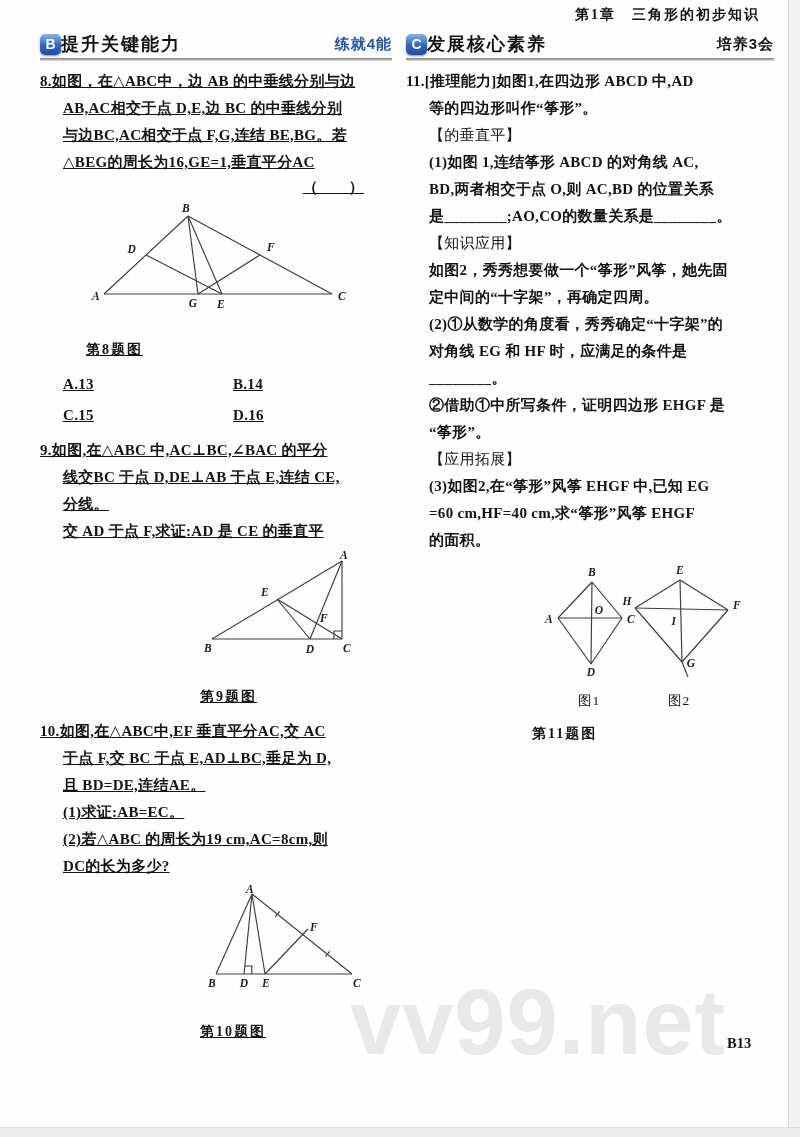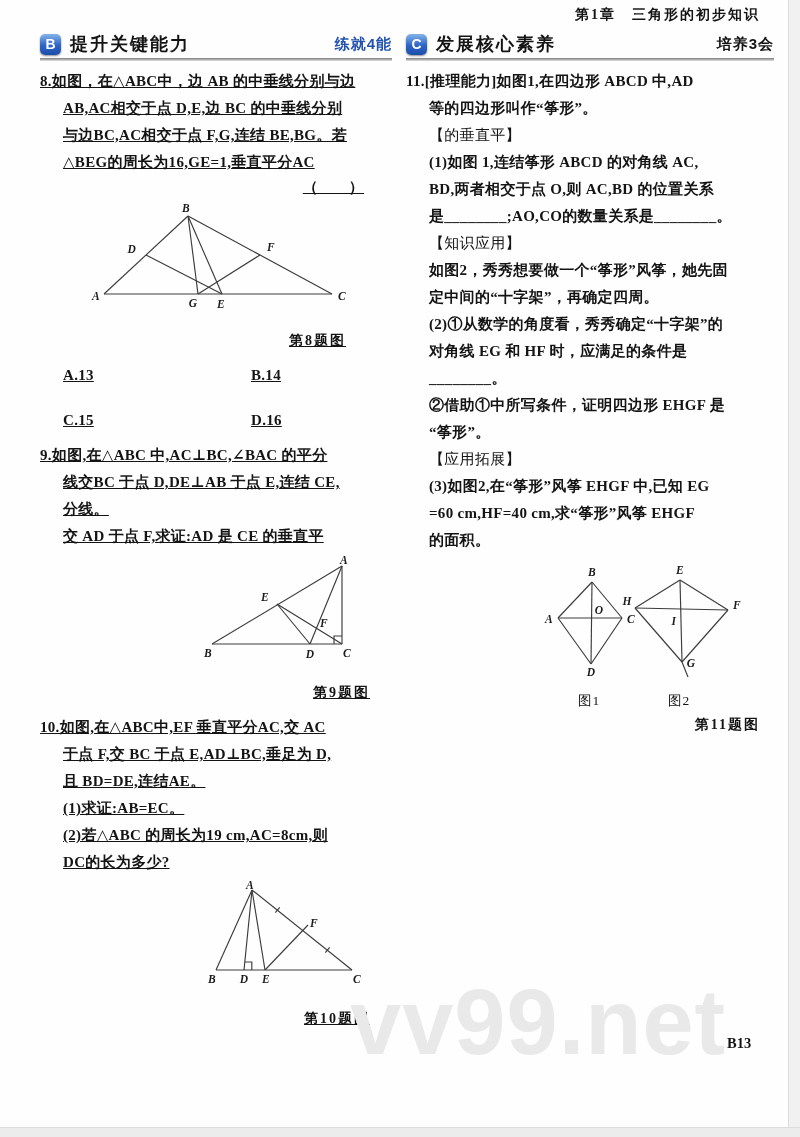--- a/index.html
+++ b/index.html
@@ -12,40 +12,40 @@
   
   .sec{position:absolute;top:31px;height:26px;display:flex;align-items:center;}
   .sec::after{content:"";position:absolute;left:0;right:0;bottom:-4px;height:3px;
     background:linear-gradient(to bottom,#7a7a7a,#e2e2e2);}
   .sec-b{left:40px;width:352px;}
   .sec-c{left:406px;width:368px;}
   .badge{width:21px;height:21px;border-radius:5px;flex:0 0 21px;
     background:linear-gradient(180deg,#85b4ea 0%,#2d64c5 55%,#1c4ea9 100%);
     color:#fff;font-family:"Liberation Sans",sans-serif;font-weight:700;font-size:14px;
     display:flex;align-items:center;justify-content:center;box-shadow:0 1px 2px rgba(0,0,0,.45);}
-  .sec-title{font-size:18px;font-weight:800;margin-left:9px;letter-spacing:2px;
+  .sec-title{font-size:18px;font-weight:800;letter-spacing:2px;
     font-family:Liberation Sans, sans-serif;}
   .sec-tag{margin-left:auto;font-size:15px;font-weight:700;letter-spacing:1px;
     font-family:"Liberation Sans","DejaVu Sans",sans-serif;}
   .sec-b .sec-tag{color:#2353ae;}
   
   .col{position:absolute;top:68px;font-size:15px;font-weight:600;line-height:27px;letter-spacing:0.3px;}
   .col-left{left:40px;width:352px;text-decoration:underline;}
   .col-right{left:406px;width:372px;}
   .ln{white-space:nowrap;}
   .ind{padding-left:23px;}
   .bracket{text-align:right;padding-right:28px;height:22px;line-height:22px;}
   .bracket-head{font-weight:500;}
-  .opts{display:grid;grid-template-columns:170px 1fr;row-gap:4px;padding-left:23px;margin:6px 0 8px;gap:18px;}
+  .opts{display:grid;grid-template-columns:170px 1fr;row-gap:4px;padding-left:23px;margin:6px 0 8px;}
   
   .figwrap{margin-top:4px;margin-bottom:8px;}
   .f8{width:260px;margin-left:auto;margin-right:auto;}
   .f9,.f10{width:170px;margin-left:auto;margin-right:22px;}
   .f11{width:228px;margin-left:auto;margin-right:18px;margin-top:10px;}
-  .figcap{text-align:right;font-size:14px;font-weight:700;margin-top:4px;letter-spacing:2px;}
+  .figcap{text-align:left;font-size:14px;font-weight:700;margin-top:13px;letter-spacing:2px;}
   svg line,svg path,svg polyline{stroke:#3c3c3c;stroke-width:1.15;fill:none;}
   svg text{font-size:11.5px;font-style:italic;font-weight:600;fill:#1b1b1b;
     font-family:"Liberation Serif","DejaVu Serif",serif;}
   .subcaps{position:relative;height:20px;font-size:13.5px;font-weight:400;}
   .subcaps span{position:absolute;top:0;letter-spacing:1px;}
   .cap1{left:46px;}
   .cap2{left:136px;}
   
   .watermark{position:absolute;left:350px;top:970px;font-size:92px;font-weight:700;color:#e9e9e9;
     font-family:"Liberation Sans","DejaVu Sans",sans-serif;letter-spacing:1px;z-index:0;}

